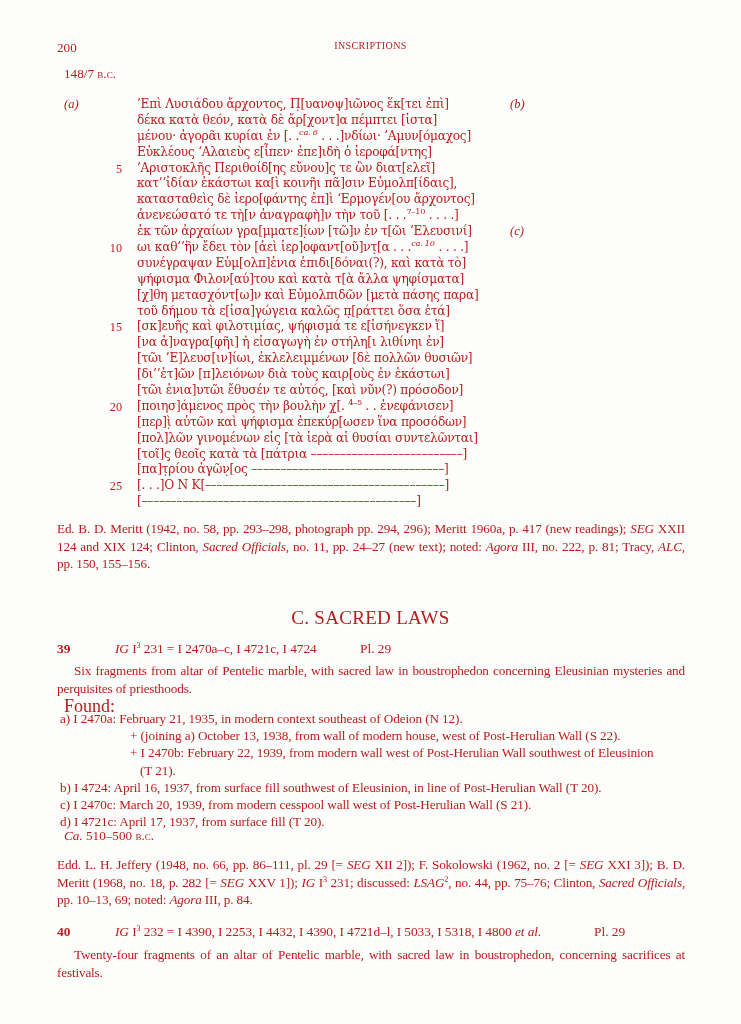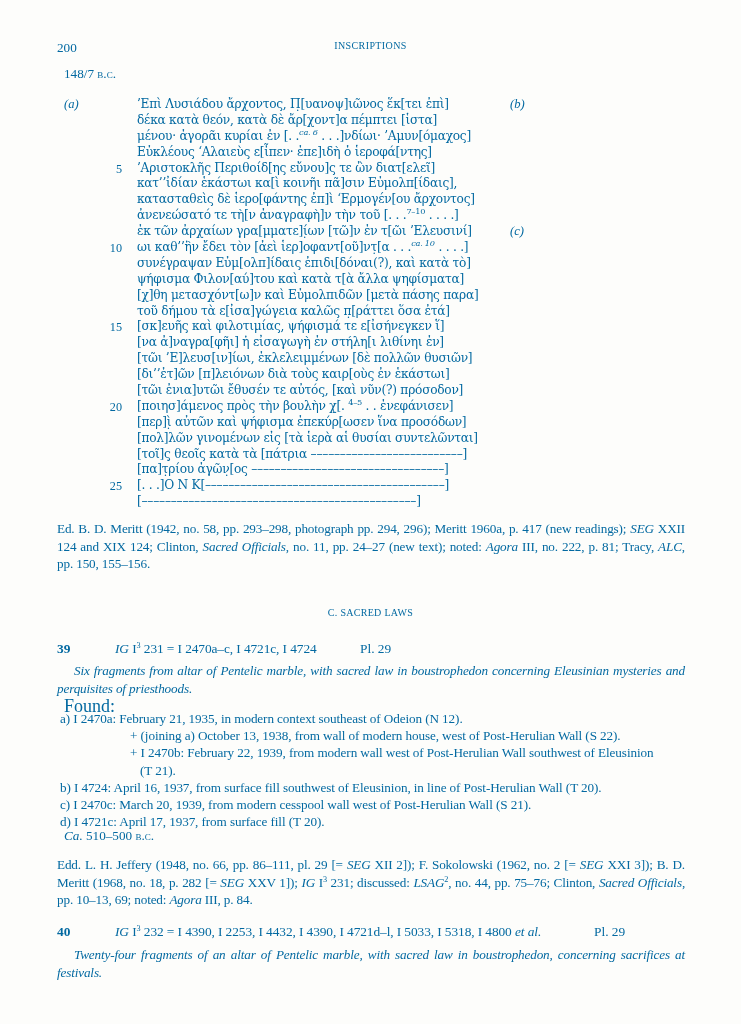--- a/index.html
+++ b/index.html
@@ -1,18 +1,18 @@
 <!DOCTYPE html>
 <html><head>
 <meta charset="utf-8">
 <style>
   html,body{margin:0;padding:0;background:#e8e8e4;}
   .page{
     position:relative;width:741px;height:1024px;margin:0 auto;
-    background:#fdfdfb;color:#0369a1;
+    background:#fdfdfb;color:#b91c1c;
     font-family:"Liberation Serif","DejaVu Serif",serif;
     font-size:13.2px;overflow:hidden;
   }
   
   .header{position:absolute;top:40px;left:0;width:741px;height:18px;}
   .pagenum{position:absolute;left:57px;top:0;font-size:13.2px;}
   .runhead{position:absolute;left:0;right:0;top:0;text-align:center;font-size:10px;letter-spacing:.4px;}
   
   .date38{position:absolute;top:66px;left:64px;font-size:13.2px;}
   
@@ -28,31 +28,31 @@
   .rt-i{font-style:italic;}
   .rt-sc{font-variant:small-caps;}
   sup.rt-sup,sup.rt-supi{font-size:8.2px;line-height:0;}
   sup.rt-supi{font-style:italic;}
   
   .bib{position:absolute;left:57px;width:628px;margin:0;text-align:justify;
        line-height:17.6px;font-size:13.2px;letter-spacing:-.15px;}
   .bib38{top:520px;}
   .bib39{top:856px;}
   .sechead{position:absolute;top:607px;left:0;width:741px;text-align:center;
-           font-size:10px;letter-spacing:.3px;}
+           font-size:19px;letter-spacing:.3px;}
   .entry-head{position:absolute;left:57px;width:628px;height:18px;font-size:13.4px;}
   .eh39{top:641px;}
   .eh40{top:924px;}
   .e-num{position:absolute;left:0;top:0;font-weight:bold;}
   .e-cit{position:absolute;left:58px;top:0;white-space:nowrap;letter-spacing:-.1px;}
   .e-plate{position:absolute;top:0;white-space:nowrap;}
   .p39{left:303px;}
   .p40{left:537px;}
   .desc{position:absolute;left:57px;width:628px;margin:0;text-align:justify;
-        text-indent:17px;line-height:17.8px;font-size:13.2px;letter-spacing:-.15px;font-style:italic;}
+        text-indent:17px;line-height:17.8px;font-size:13.2px;letter-spacing:-.15px;}
   .d39{top:662px;}
   .d40{top:946px;}
   .found-label{position:absolute;top:696px;left:64px;font-size:18px;}
   .found-list{position:absolute;top:710px;left:57px;width:660px;font-size:13.2px;
               letter-spacing:-.1px;}
   .found-item{white-space:nowrap;line-height:17.2px;}
   .ind0{margin-left:3px;}
   .ind1{margin-left:73px;}
   .ind2{margin-left:83px;}
   .ca-date{position:absolute;top:828px;left:64px;font-size:13.2px;}
@@ -126,21 +126,21 @@
       </div>
       <div class="g-row">
         <span class="g-frag"></span>
         <span class="g-num">10</span>
         <span class="g-text"><span>ωι καθ’’ἣν ἔδει τὸν [ἀεὶ ἱερ]οφαντ[οῦ]ντ̣[α . . .</span><sup class="rt-supi">ca. 10</sup><span> . . . .]</span></span>
         <span class="g-side"></span>
       </div>
       <div class="g-row">
         <span class="g-frag"></span>
         <span class="g-num"></span>
-        <span class="g-text"><span>συνέγραψαν Εὐμ[ολπ]ίδαις ἐπιδι[δόναι(?), καὶ κατὰ τὸ]</span></span>
+        <span class="g-text"><span>συνέγραψαν Εὐμ[ολπ]ἐνια ἐπιδι[δόναι(?), καὶ κατὰ τὸ]</span></span>
         <span class="g-side"></span>
       </div>
       <div class="g-row">
         <span class="g-frag"></span>
         <span class="g-num"></span>
         <span class="g-text"><span>ψήφισμα Φιλον[αύ]του καὶ κατὰ τ[ὰ ἄλλα ψηφίσματα]</span></span>
         <span class="g-side"></span>
       </div>
       <div class="g-row">
         <span class="g-frag"></span>

